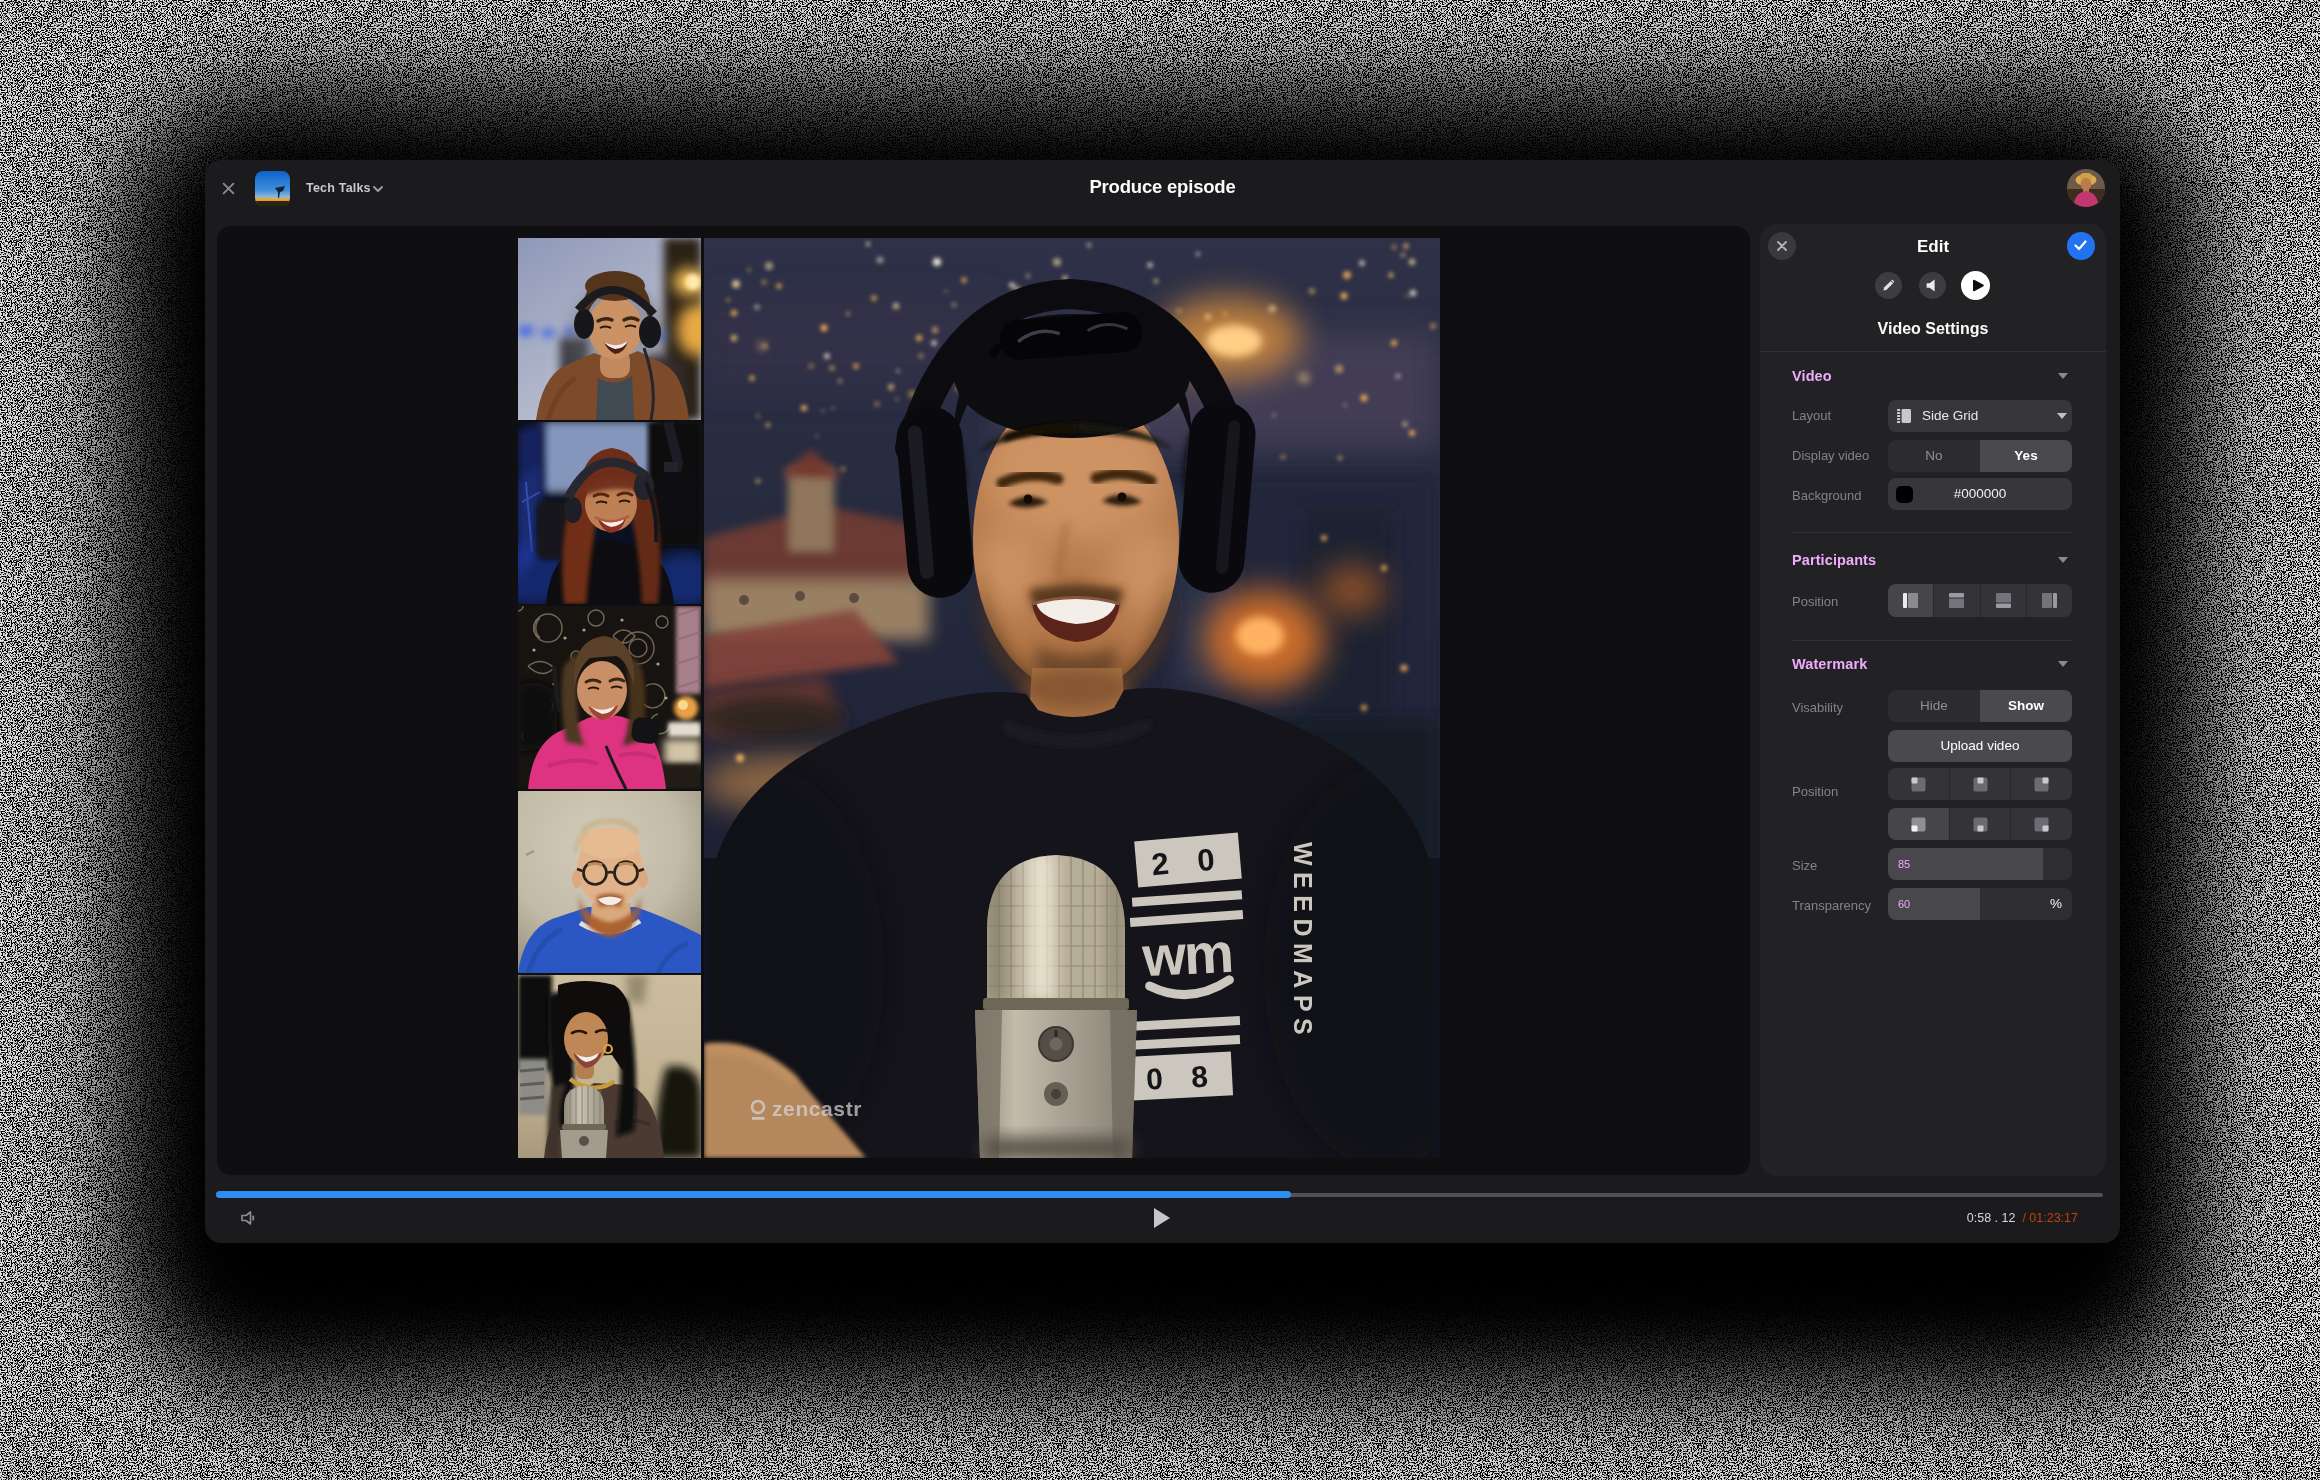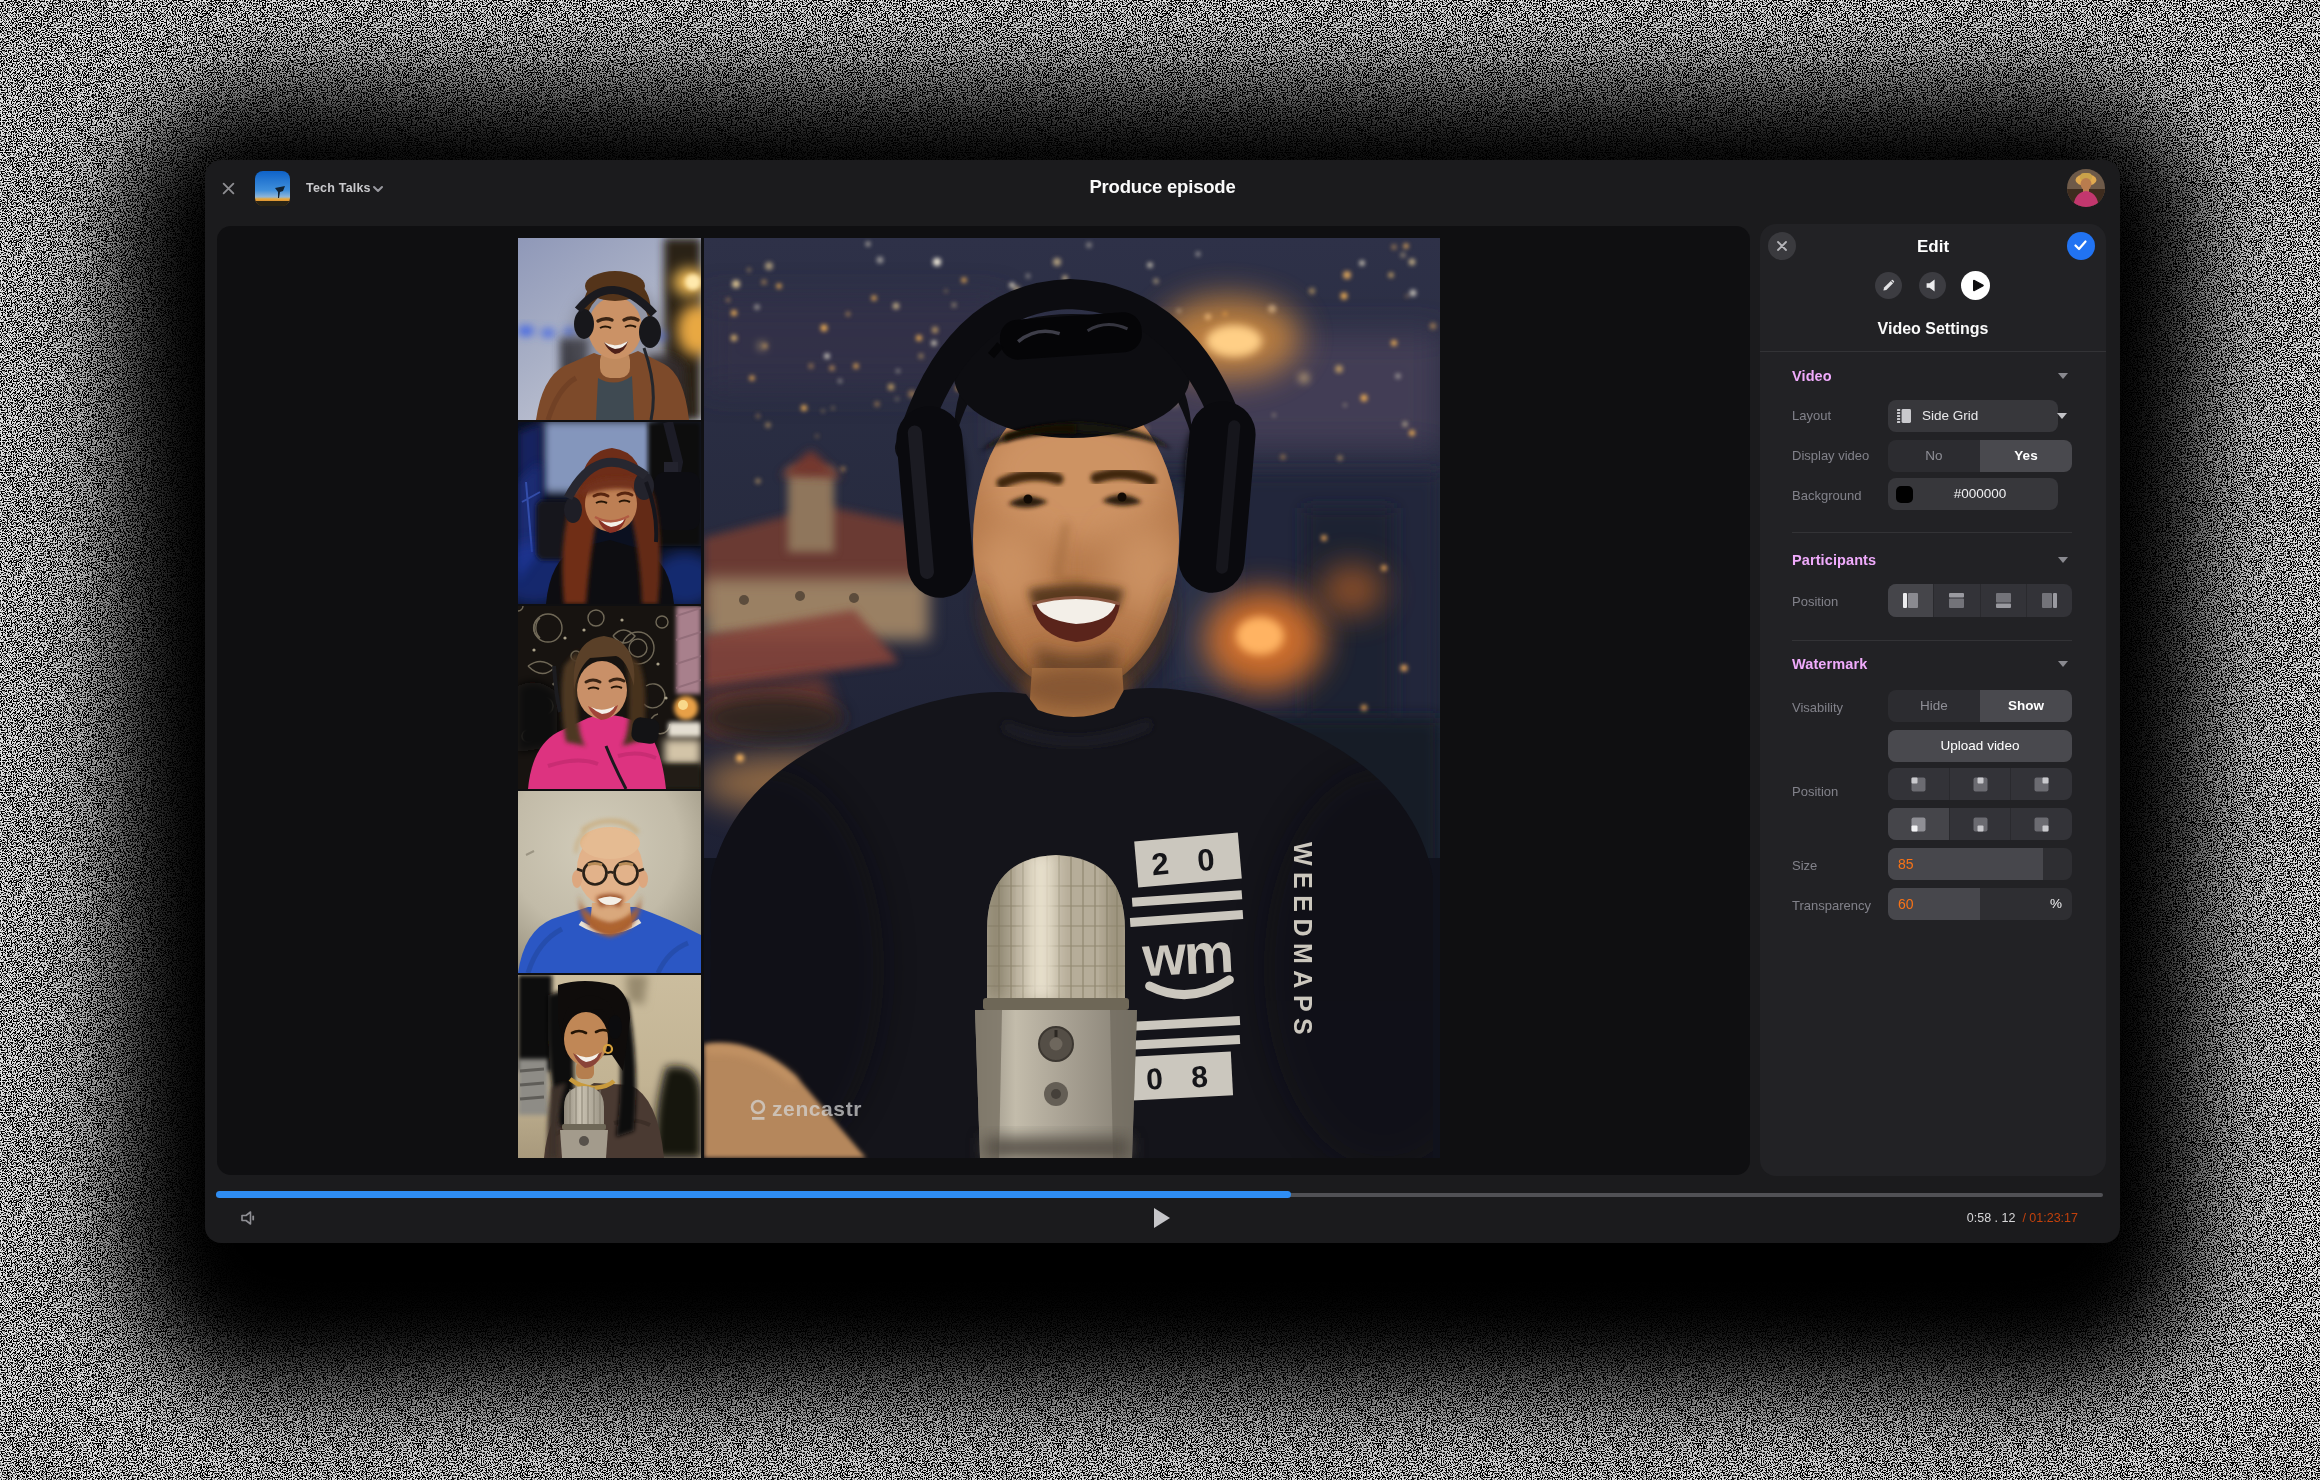--- a/index.html
+++ b/index.html
@@ -30,35 +30,35 @@
   #playbtn { left:1152px; top:1206px; }
   #time { right:242px; top:1211px; font-size:12.5px; color:#d6d6d8; }
   #time span { color:#c2410c; }
   
   #panel { position:absolute; left:1760px; top:224px; width:346px; height:952px;
      background:#222225; border-radius:16px; }
   #panel .lbl { position:absolute; left:32px; font-size:13px; color:#82828a; }
   #panel .hdr { position:absolute; left:32px; font-size:14.5px; color:#f0abfc; font-weight:bold; letter-spacing:.1px;}
   .caret { position:absolute; width:0; height:0; border-left:5px solid transparent;
      border-right:5px solid transparent; border-top:6px solid #8a8a90; }
-  .ctl { position:absolute; left:128px; width:170px; height:32px; border-radius:8px; background:#37373b; }
+  .ctl { position:absolute; left:128px; width:184px; height:32px; border-radius:8px; background:#37373b; }
   .seg { position:absolute; left:128px; width:184px; height:32px; border-radius:8px; overflow:hidden; display:flex; }
   .seg div { width:92px; height:32px; line-height:32px; text-align:center; font-size:13.5px; }
   .seg .off { background:#2c2c30; color:#8f8f96; }
   .seg .on  { background:#49494e; color:#fff; font-weight:bold; }
   .grp { position:absolute; left:128px; width:184px; height:32px; border-radius:8px; overflow:hidden;
       display:flex; background:#333338; }
   .grp .cell { flex:1; display:flex; align-items:center; justify-content:center; border-right:1px solid #2a2a2e; }
   .grp .cell:last-child { border-right:none; }
   .grp .sel { background:#45454a; }
   .divider { position:absolute; height:1px; background:rgba(255,255,255,.08); }
   .slider { position:absolute; left:128px; width:184px; height:32px; border-radius:8px;
      background:#2e2e32; overflow:hidden; }
   .slider .sf { position:absolute; left:0; top:0; height:32px; background:#47474c; }
-  .slider .sv { position:absolute; left:10px; top:0; line-height:32px; font-size:14px; color:#f97316; }
+  .slider .sv { position:absolute; left:10px; top:0; line-height:32px; font-size:11px; color:#f0abfc; }
 </style>
 </head>
 <body>
 <svg id="noise" width="2320" height="1480">
   <defs>
     <filter id="nf" x="0" y="0" width="100%" height="100%">
       <feTurbulence type="fractalNoise" baseFrequency="0.8" numOctaves="3" seed="7" stitchTiles="stitch"></feTurbulence>
       <feColorMatrix type="matrix" values="0 0 0 0 0.93  0 0 0 0 0.93  0 0 0 0 0.93  7 7 7 0 -9.8"></feColorMatrix>
     </filter>
     <filter id="blurm" x="-30%" y="-30%" width="160%" height="160%">

